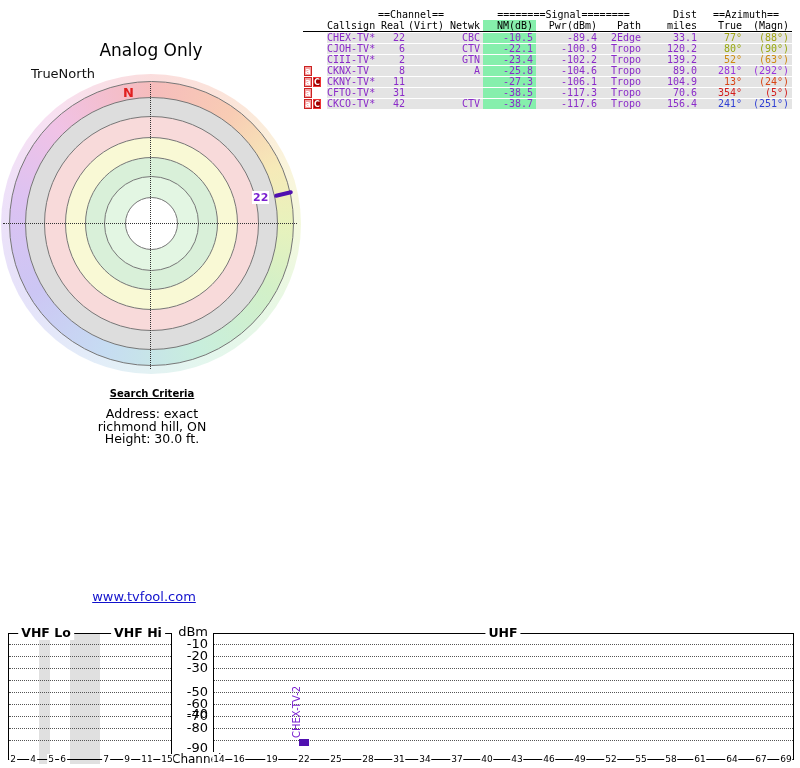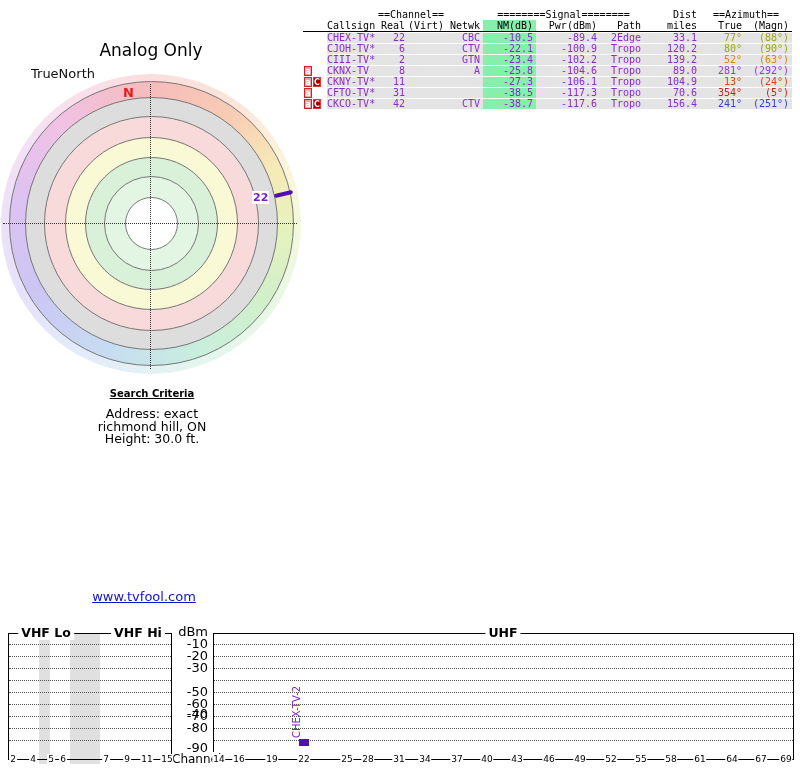--- a/index.html
+++ b/index.html
@@ -278,21 +278,21 @@
         <div class="abs chlabel" style="left: 51px;">5</div>
         <div class="abs chlabel" style="left: 63px;">6</div>
         <div class="abs chlabel" style="left: 106px;">7</div>
         <div class="abs chlabel" style="left: 127px;">9</div>
         <div class="abs chlabel" style="left: 147px;">11</div>
         <div class="abs chlabel" style="left: 167px;">15</div>
         <div class="abs chlabel" style="left: 219px;">14</div>
         <div class="abs chlabel" style="left: 239px; text-align: center;">16</div>
         <div class="abs chlabel" style="left: 272px;">19</div>
         <div class="abs chlabel" style="left: 304px;">22</div>
-        <div class="abs chlabel" style="left: 336px; margin-left: 11px;">25</div>
+        <div class="abs chlabel" style="left: 336px;">25</div>
         <div class="abs chlabel" style="left: 368px;">28</div>
         <div class="abs chlabel" style="left: 399px;">31</div>
         <div class="abs chlabel" style="left: 425px;">34</div>
         <div class="abs chlabel" style="left: 457px;">37</div>
         <div class="abs chlabel" style="left: 487px;">40</div>
         <div class="abs chlabel" style="left: 517px;">43</div>
         <div class="abs chlabel" style="left: 549px;">46</div>
         <div class="abs chlabel" style="left: 580px;">49</div>
         <div class="abs chlabel" style="left: 611px;">52</div>
         <div class="abs chlabel" style="left: 641px;">55</div>

